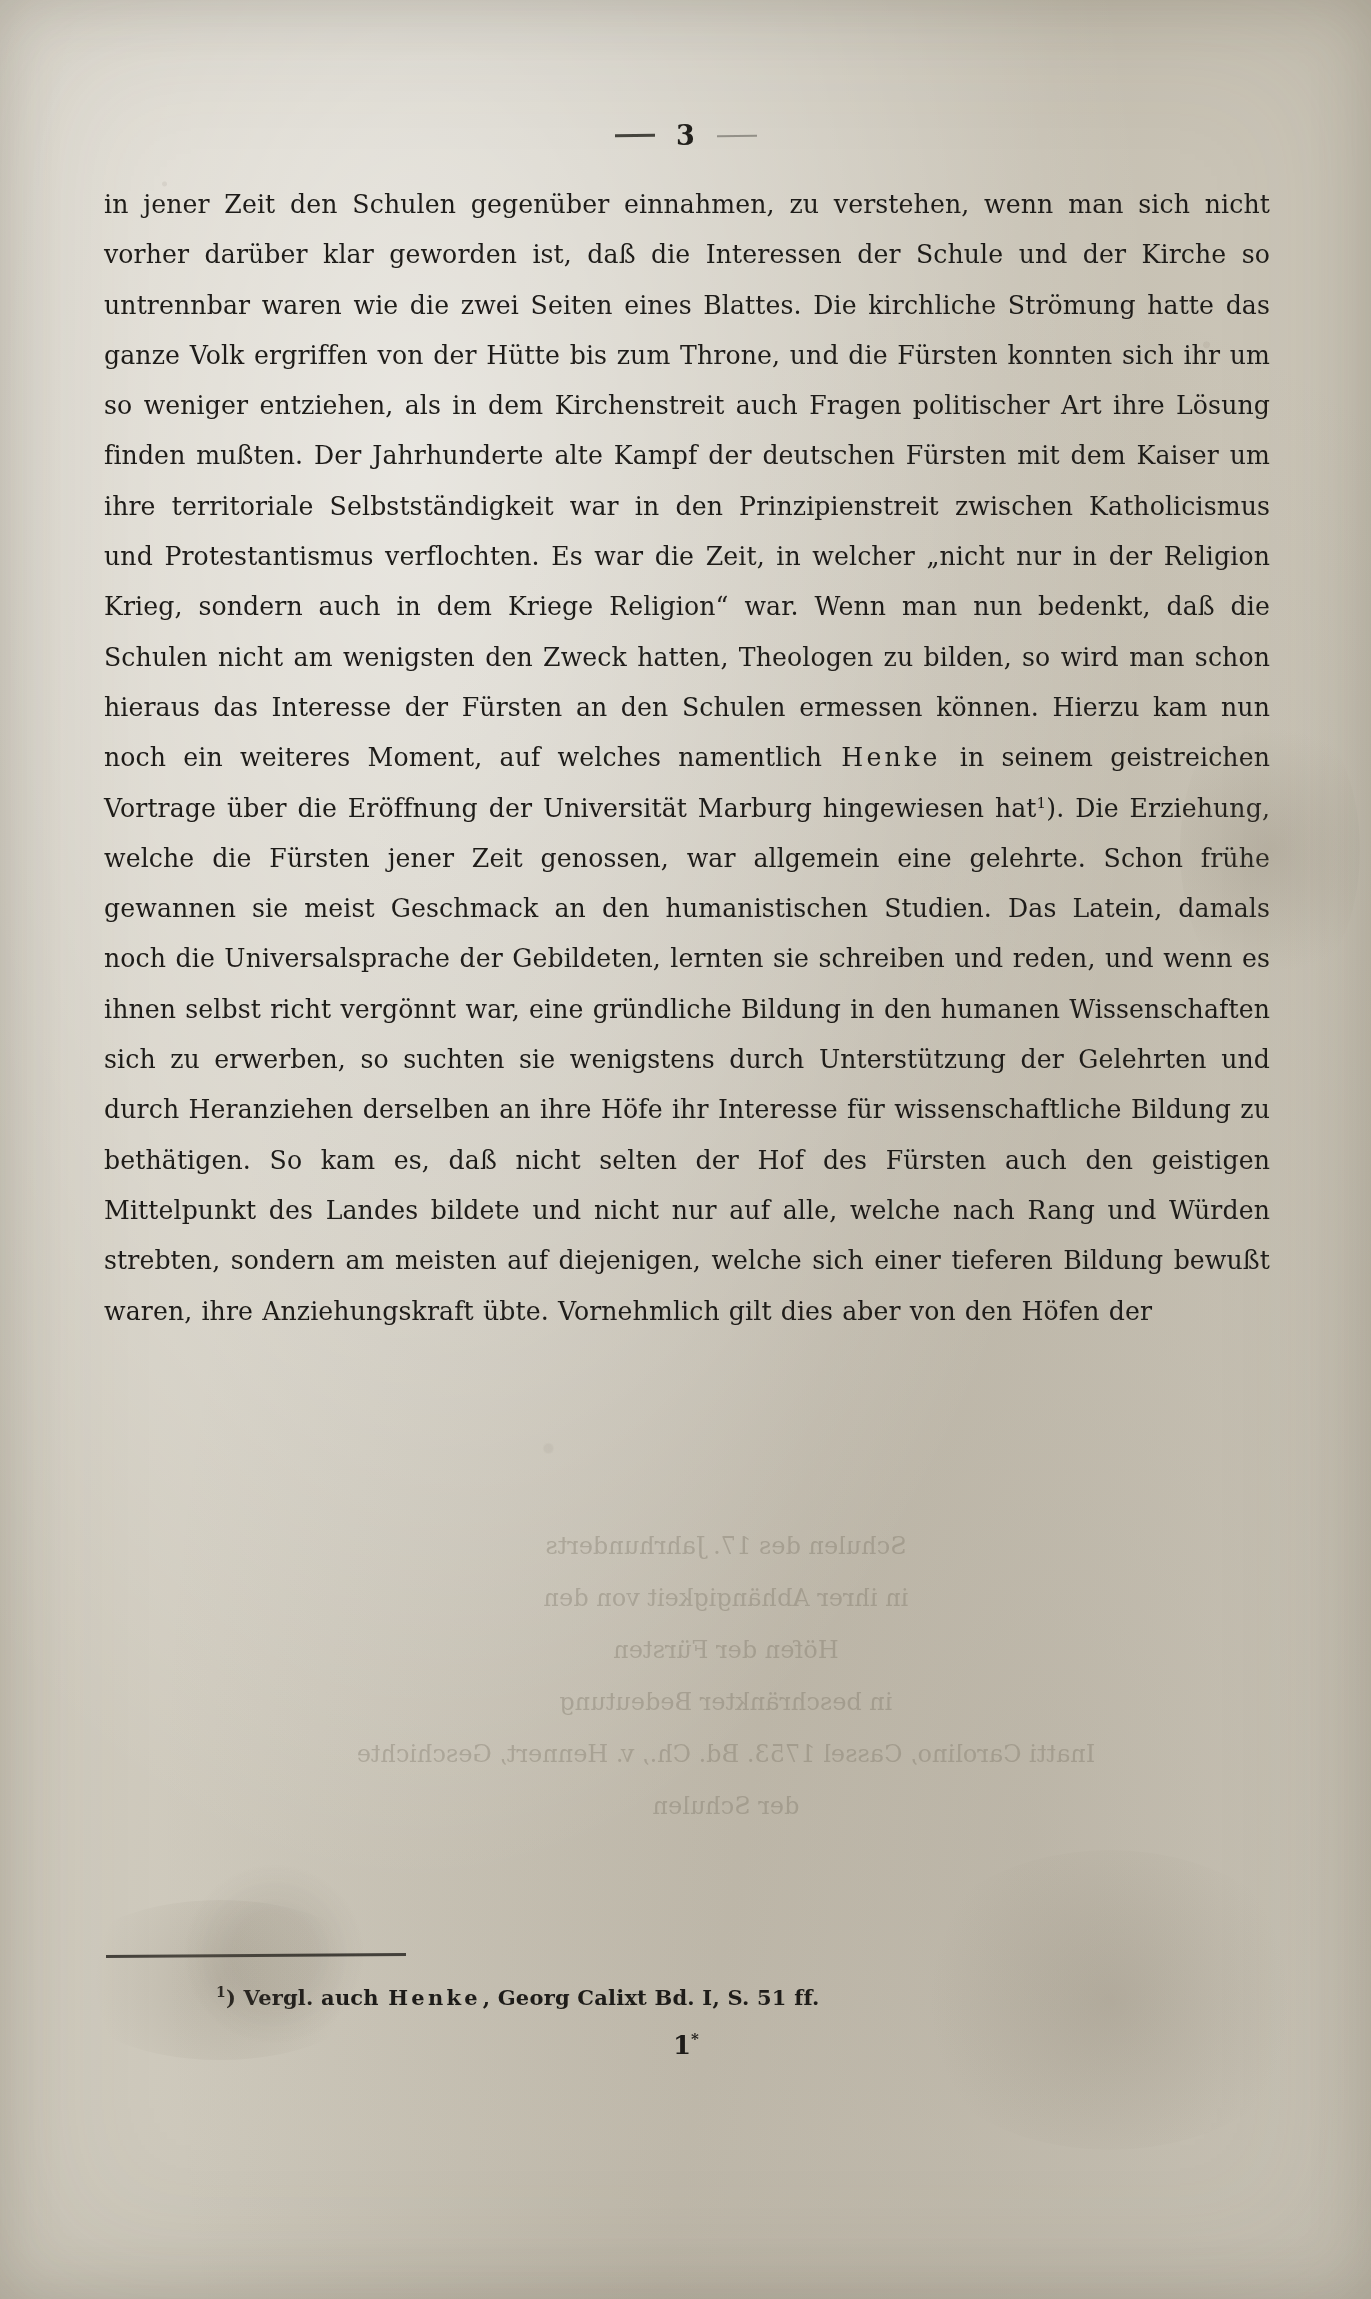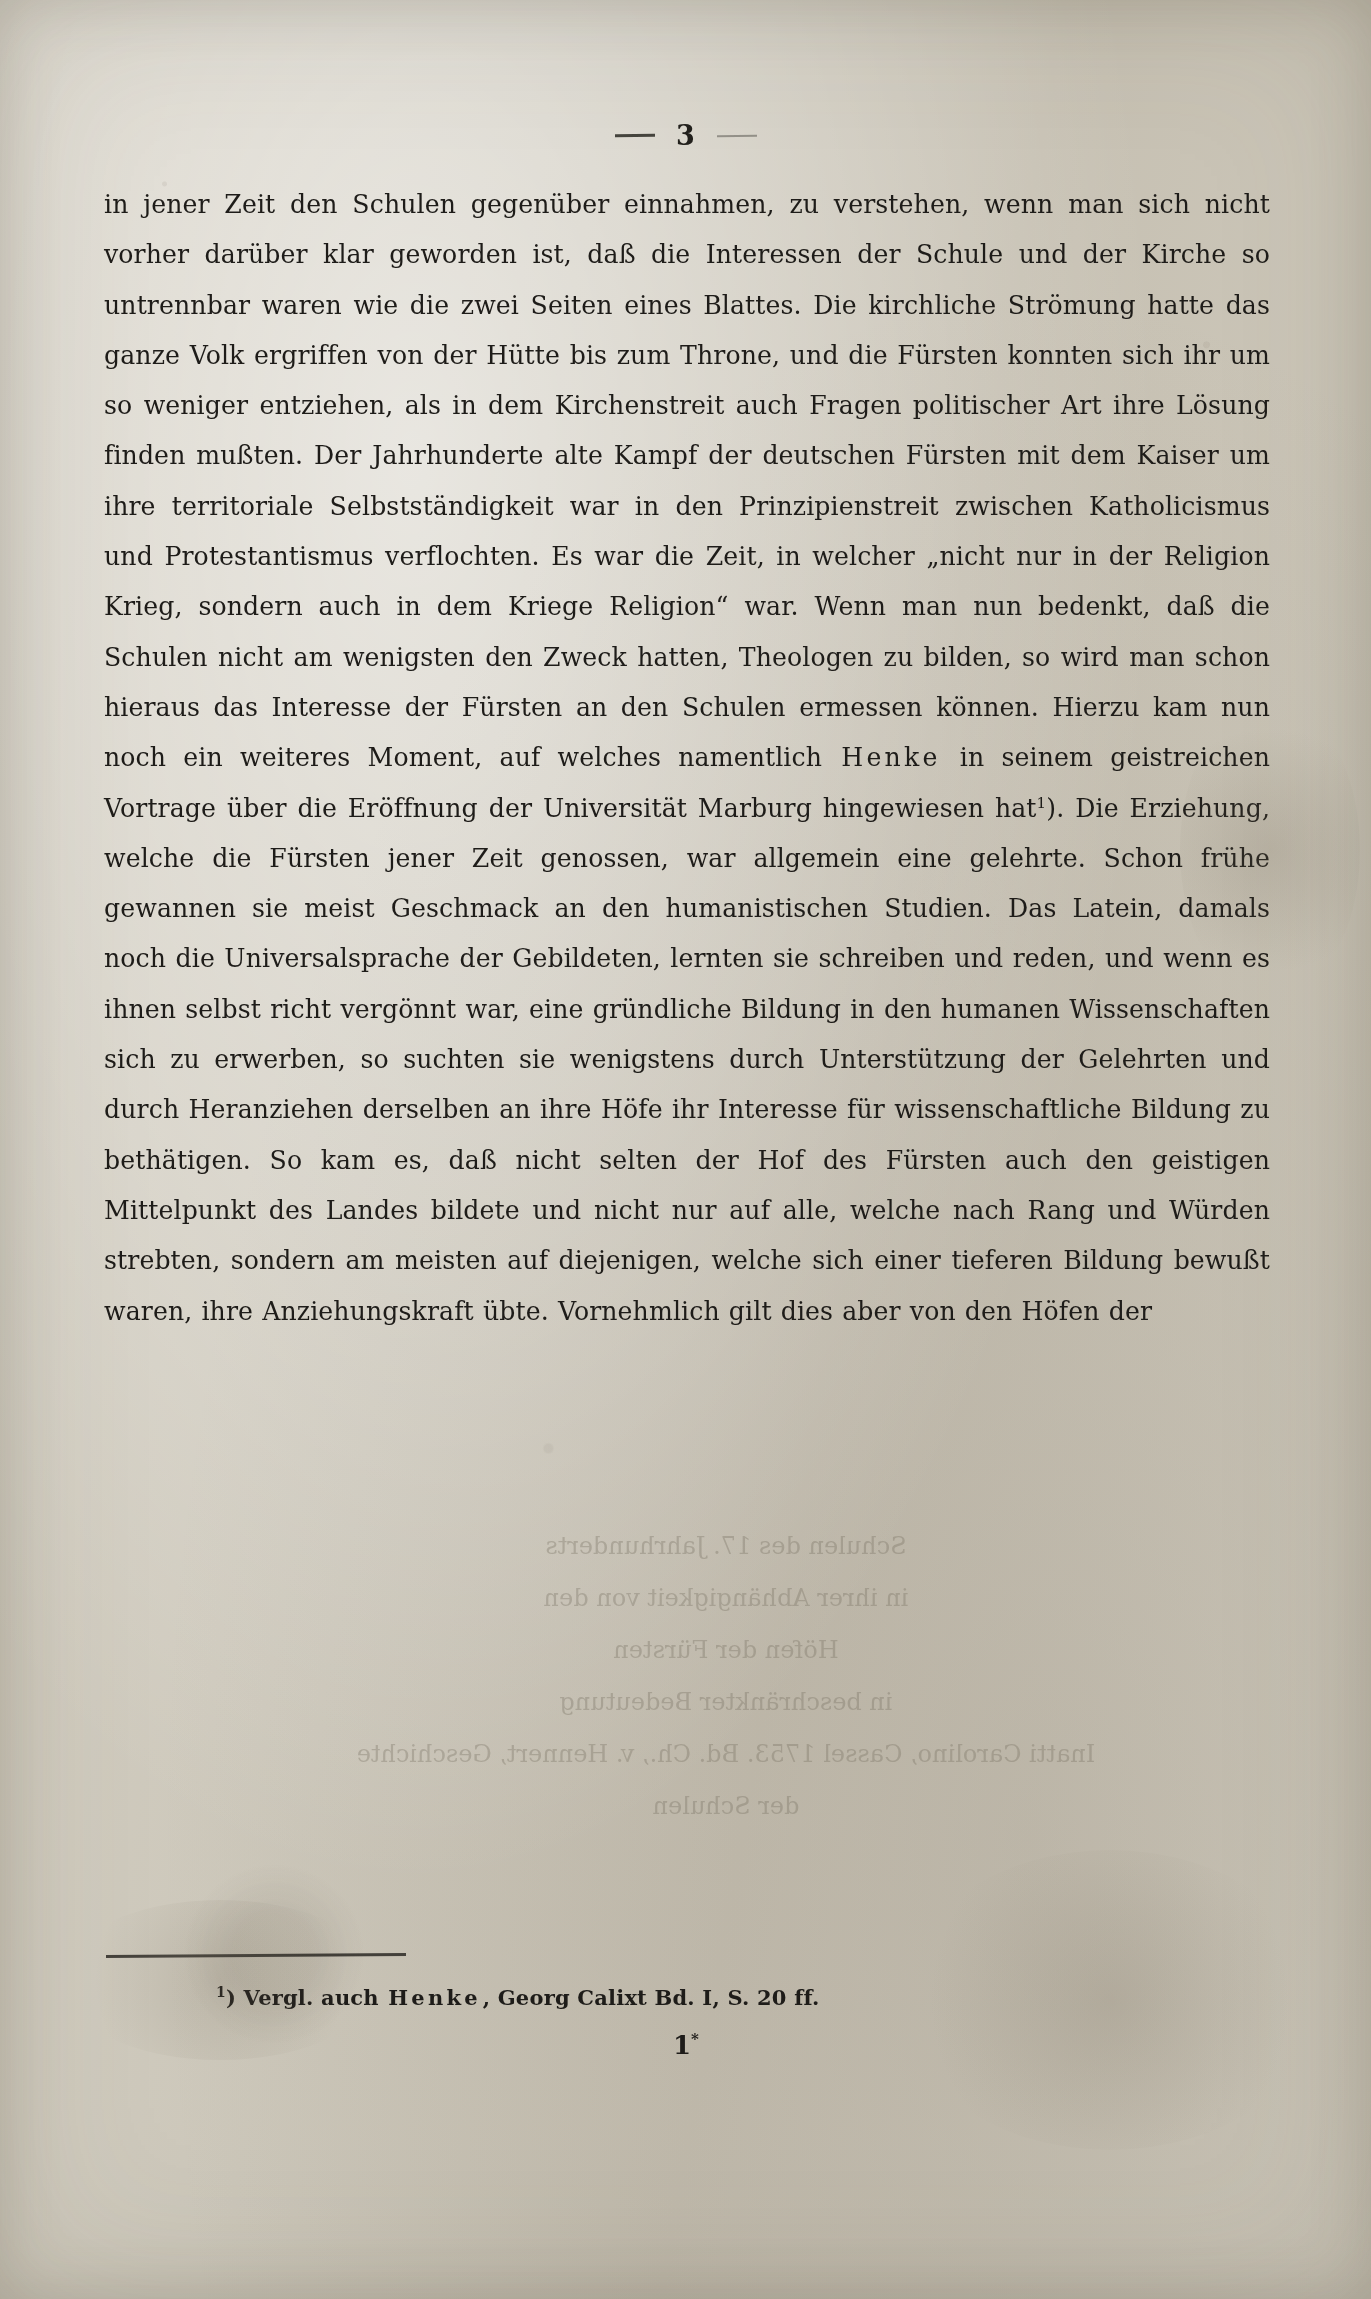--- a/index.html
+++ b/index.html
@@ -196,21 +196,21 @@
       <div>der Schulen</div>
     </div>
 
     <div class="body-text">
       <p><span>in jener Zeit den Schulen gegenüber einnahmen, zu verstehen, wenn man sich nicht vorher darüber klar geworden ist, daß die Interessen der Schule und der Kirche so untrennbar waren wie die zwei Seiten eines Blattes. Die kirchliche Strömung hatte das ganze Volk ergriffen von der Hütte bis zum Throne, und die Fürsten konnten sich ihr um so weniger entziehen, als in dem Kirchenstreit auch Fragen politischer Art ihre Lösung finden mußten. Der Jahrhunderte alte Kampf der deutschen Fürsten mit dem Kaiser um ihre territoriale Selbstständigkeit war in den Prinzipienstreit zwischen Katholicismus und Protestantismus verflochten. Es war die Zeit, in welcher „nicht nur in der Religion Krieg, sondern auch in dem Kriege Religion“ war. Wenn man nun bedenkt, daß die Schulen nicht am wenigsten den Zweck hatten, Theologen zu bilden, so wird man schon hieraus das Interesse der Fürsten an den Schulen ermessen können. Hierzu kam nun noch ein weiteres Moment, auf welches namentlich </span><span class="spaced">Henke</span><span> in seinem geistreichen Vortrage über die Eröffnung der Universität Marburg hingewiesen hat</span><span class="sup">1</span><span>). Die Erziehung, welche die Fürsten jener Zeit genossen, war allgemein eine gelehrte. Schon frühe gewannen sie meist Geschmack an den humanistischen Studien. Das Latein, damals noch die Universalsprache der Gebildeten, lernten sie schreiben und reden, und wenn es ihnen selbst richt vergönnt war, eine gründliche Bildung in den humanen Wissenschaften sich zu erwerben, so suchten sie wenigstens durch Unterstützung der Gelehrten und durch Heranziehen derselben an ihre Höfe ihr Interesse für wissenschaftliche Bildung zu bethätigen. So kam es, daß nicht selten der Hof des Fürsten auch den geistigen Mittelpunkt des Landes bildete und nicht nur auf alle, welche nach Rang und Würden strebten, sondern am meisten auf diejenigen, welche sich einer tieferen Bildung bewußt waren, ihre Anziehungskraft übte. Vornehmlich gilt dies aber von den Höfen der</span></p>
     </div>
 
     <div class="footnote-rule"></div>
 
     <div class="footnote">
-      <span class="sup">1</span><span>) Vergl. auch </span><span class="spaced">Henke</span><span>, Georg Calixt Bd. I, S. 20 ff.</span>
+      <span class="sup">1</span><span>) Vergl. auch </span><span class="spaced">Henke</span><span>, Georg Calixt Bd. I, S. 51 ff.</span>
     </div>
 
     <div class="signature"><span>1</span><span class="sup">*</span></div>
 
   </div>
 
   <div class="smudge" style="left:60px; top:1900px; width:320px; height:160px;"></div>
   <div class="smudge" style="left:900px; top:1850px; width:420px; height:300px;"></div>
   <div class="smudge" style="left:1180px; top:700px; width:180px; height:300px;"></div>
 

